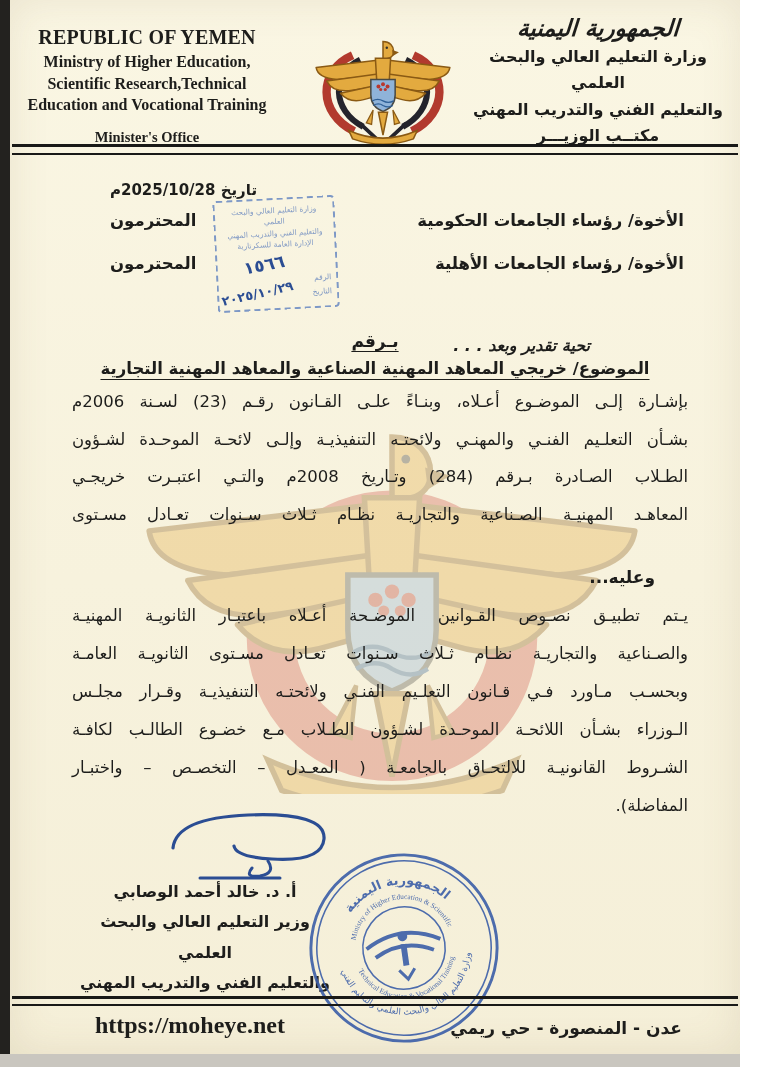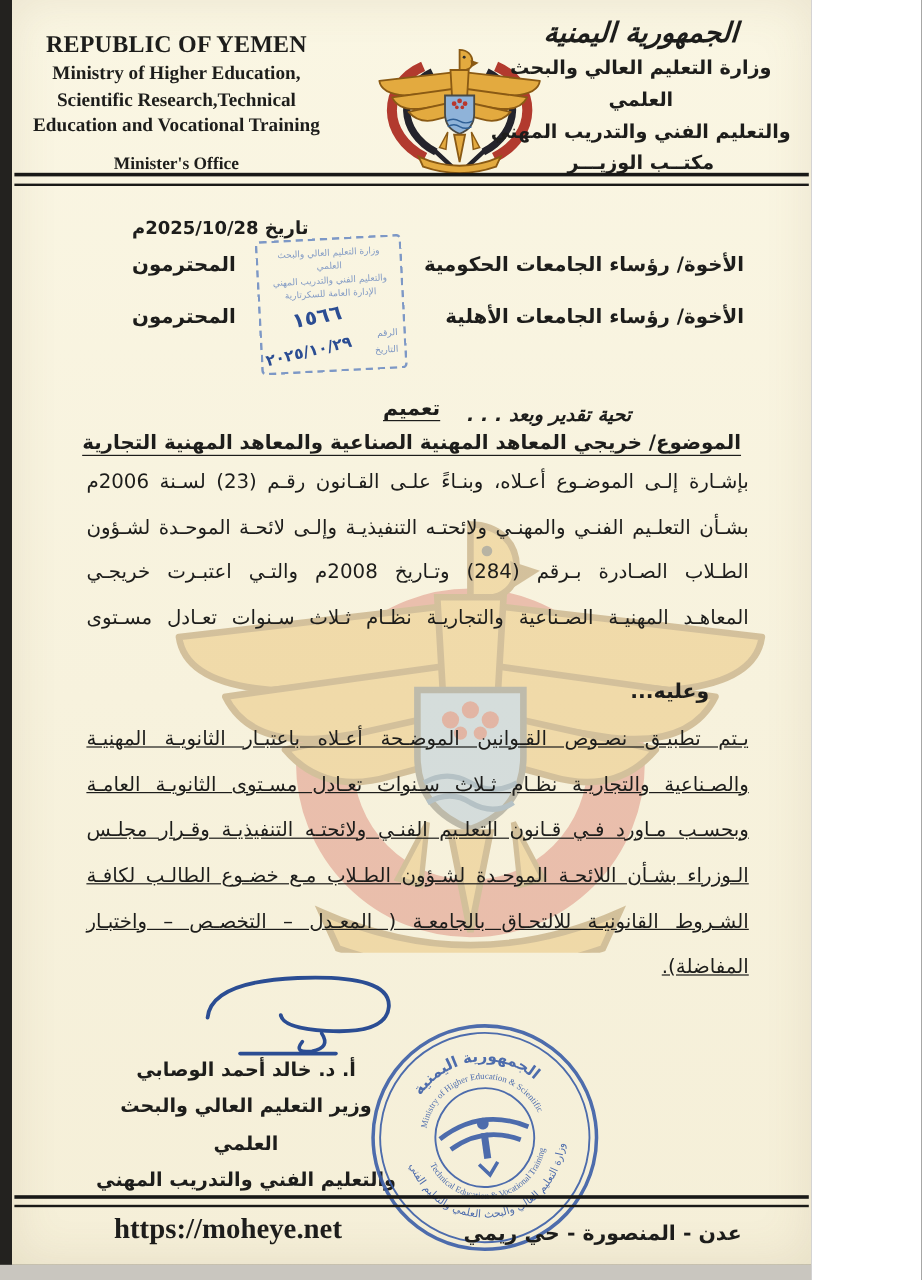--- a/index.html
+++ b/index.html
@@ -1,16 +1,16 @@
 <!DOCTYPE html>
 <html><head>
 <meta charset="utf-8">
 <style>
   html,body{margin:0;padding:0;}
-  .page{position:relative;width:676px;height:1067px;background:#23221f;overflow:hidden;
+  .page{position:relative;width:740px;height:1067px;background:#23221f;overflow:hidden;
         font-family:"DejaVu Sans",sans-serif;color:#1d1d1b;}
   .paper{position:absolute;left:10px;top:0;right:0;bottom:13px;
          background:linear-gradient(180deg,#faf6e3 0%,#f7f2dd 55%,#f5efd8 100%);
          box-shadow:inset 0 0 40px rgba(120,100,60,.12);}
   .bottom-strip{position:absolute;left:0;right:0;bottom:0;height:13px;background:#c9c6bf;}
   .ar{direction:rtl;font-family:"DejaVu Sans",sans-serif;}
   .en-serif{font-family:"Liberation Serif",serif;text-align:right;}
   .abs{position:absolute;}
 
   
@@ -38,21 +38,21 @@
   .hw-date{left:2px;bottom:8px;font-size:13px;transform:rotate(-10deg);}
 
   
   .circ-title{left:0;right:0;top:331px;text-align:center;font-weight:bold;font-size:17px;
               text-decoration:underline;text-underline-offset:4px;}
   .subject{left:30px;right:30px;top:359px;text-align:center;font-weight:bold;font-size:16.5px;
            text-decoration:underline;text-underline-offset:5px;}
   .para{left:62px;right:52px;font-size:16.5px;}
   .para .jl{text-align:justify;text-align-last:justify;height:37.5px;}
   .para .jl-last{text-align:right;text-align-last:right;height:37.5px;}
-  .p2 .jl,.p2 .jl-last{height:38px;text-decoration:underline;}
+  .p2 .jl,.p2 .jl-last{height:38px;}
   .transition{right:85px;top:567px;font-weight:bold;font-size:17px;}
   .closing{right:156px;top:824px;font-weight:bold;font-size:19px;font-style:italic;}
 
   
   .sig-name{left:66px;top:877px;width:258px;text-align:center;font-weight:bold;font-size:16px;line-height:1.9;}
   .watermark{left:84px;top:426px;width:596px;height:368px;opacity:.32;pointer-events:none;}
   .seal{left:296px;top:850px;width:196px;height:196px;transform:rotate(-8deg);opacity:.9;}
   .sig-scribble{left:138px;top:806px;width:205px;height:95px;}
 
   
@@ -148,21 +148,21 @@
       <div class="ln">والتعليم الفني والتدريب المهني</div>
       <div class="ln">الإدارة العامة للسكرتارية</div>
       <div class="lbls">
         <div>الرقم</div>
         <div>التاريخ</div>
       </div>
       <div class="hw hw-num">١٥٦٦</div>
       <div class="hw hw-date">٢٠٢٥/١٠/٢٩</div>
     </div>
 
-    <div class="abs circ-title ar">تعميم</div>
+    <div class="abs circ-title ar">بـرقم</div>
     <div class="abs subject ar">الموضوع/ خريجي المعاهد المهنية الصناعية والمعاهد المهنية التجارية</div>
 
     <div class="abs para ar" style="top:392px">
       <div class="jl">بإشـارة إلـى الموضـوع أعـلاه، وبنـاءً علـى القـانون رقـم (23) لسـنة 2006م</div>
       <div class="jl">بشـأن التعلـيم الفنـي والمهنـي ولائحتـه التنفيذيـة وإلـى لائحـة الموحـدة لشـؤون</div>
       <div class="jl">الطـلاب الصـادرة بـرقم (284) وتـاريخ 2008م والتـي اعتبـرت خريجـي</div>
       <div class="jl">المعاهـد المهنيـة الصـناعية والتجاريـة نظـام ثـلاث سـنوات تعـادل مسـتوى</div>
     </div>
 
     <div class="abs transition ar">وعليه...</div>

